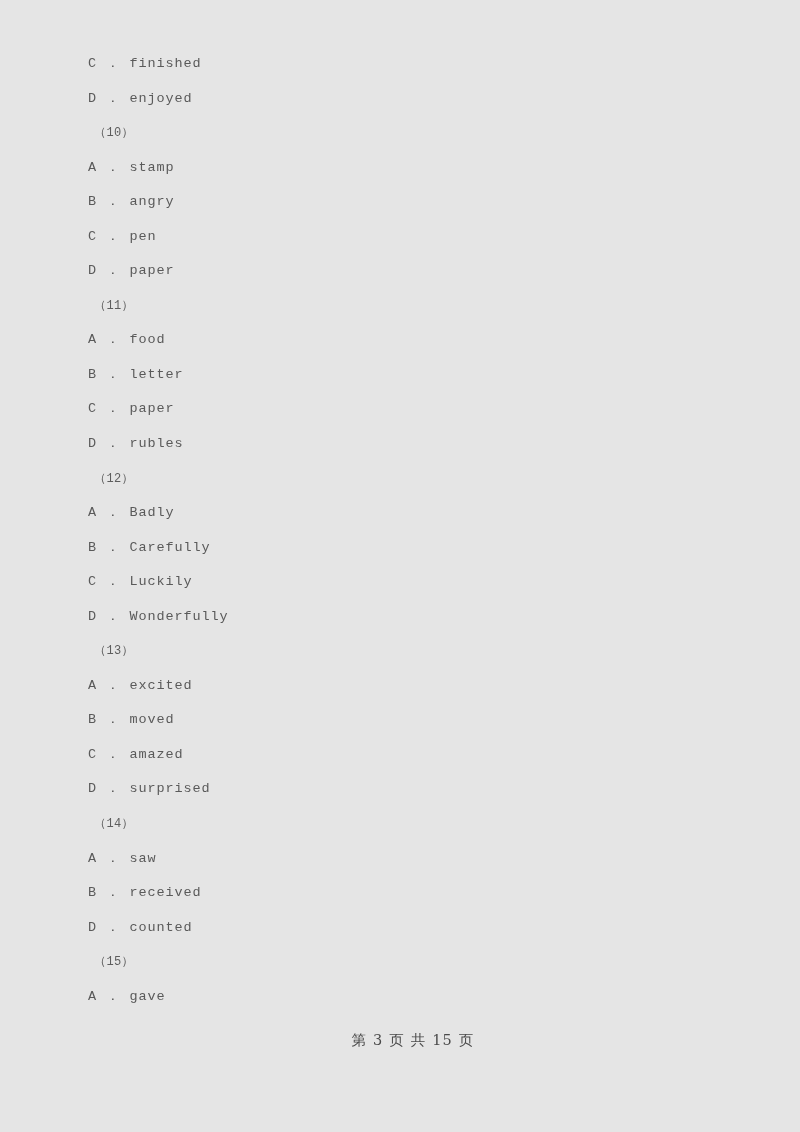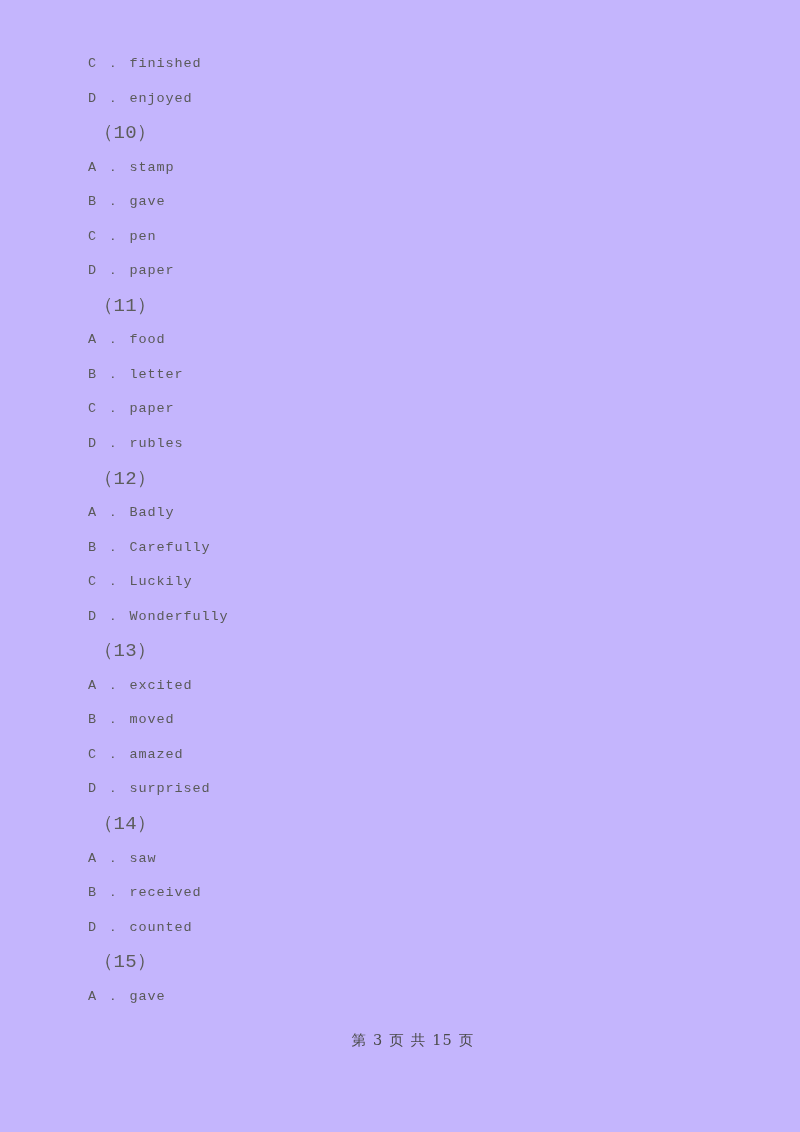--- a/index.html
+++ b/index.html
@@ -16,21 +16,21 @@
     font-family: "Liberation Mono", "DejaVu Sans Mono", monospace;
     -webkit-font-smoothing: antialiased;
   }
 
   #page {
     position: absolute;
     left: 0;
     top: 0;
     width: 800px;
     height: 1132px;
-    background: #c4b5fd;
+    background: #e5e5e5;
   }
 
   
   #content {
     position: absolute;
     left: 88px;
     top: 47px;
     width: 620px;
   }
 
@@ -47,21 +47,21 @@
   
   .line.option {
     color: #5a5a5a;
   }
 
   
   .line.qnum {
     padding-left: 6px;
     color: #5d5d5d;
     letter-spacing: 0.4px;
-    font-size: 19px;
+    font-size: 12px;
   }
 
   #footer {
     position: absolute;
     left: 13px;
     top: 1031px;
     width: 800px;
     text-align: center;
     font-family: "DejaVu Serif", "Liberation Serif", serif;
     font-size: 14.5px;
@@ -73,21 +73,21 @@
 </head>
 <body>
 
 <div id="page">
 
   <div id="content">
       <div class="line option">C ． finished</div>
       <div class="line option">D ． enjoyed</div>
       <div class="line qnum">（10）</div>
       <div class="line option">A ． stamp</div>
-      <div class="line option">B ． gave</div>
+      <div class="line option">B ． angry</div>
       <div class="line option">C ． pen</div>
       <div class="line option">D ． paper</div>
       <div class="line qnum">（11）</div>
       <div class="line option">A ． food</div>
       <div class="line option">B ． letter</div>
       <div class="line option">C ． paper</div>
       <div class="line option">D ． rubles</div>
       <div class="line qnum">（12）</div>
       <div class="line option">A ． Badly</div>
       <div class="line option">B ． Carefully</div>

